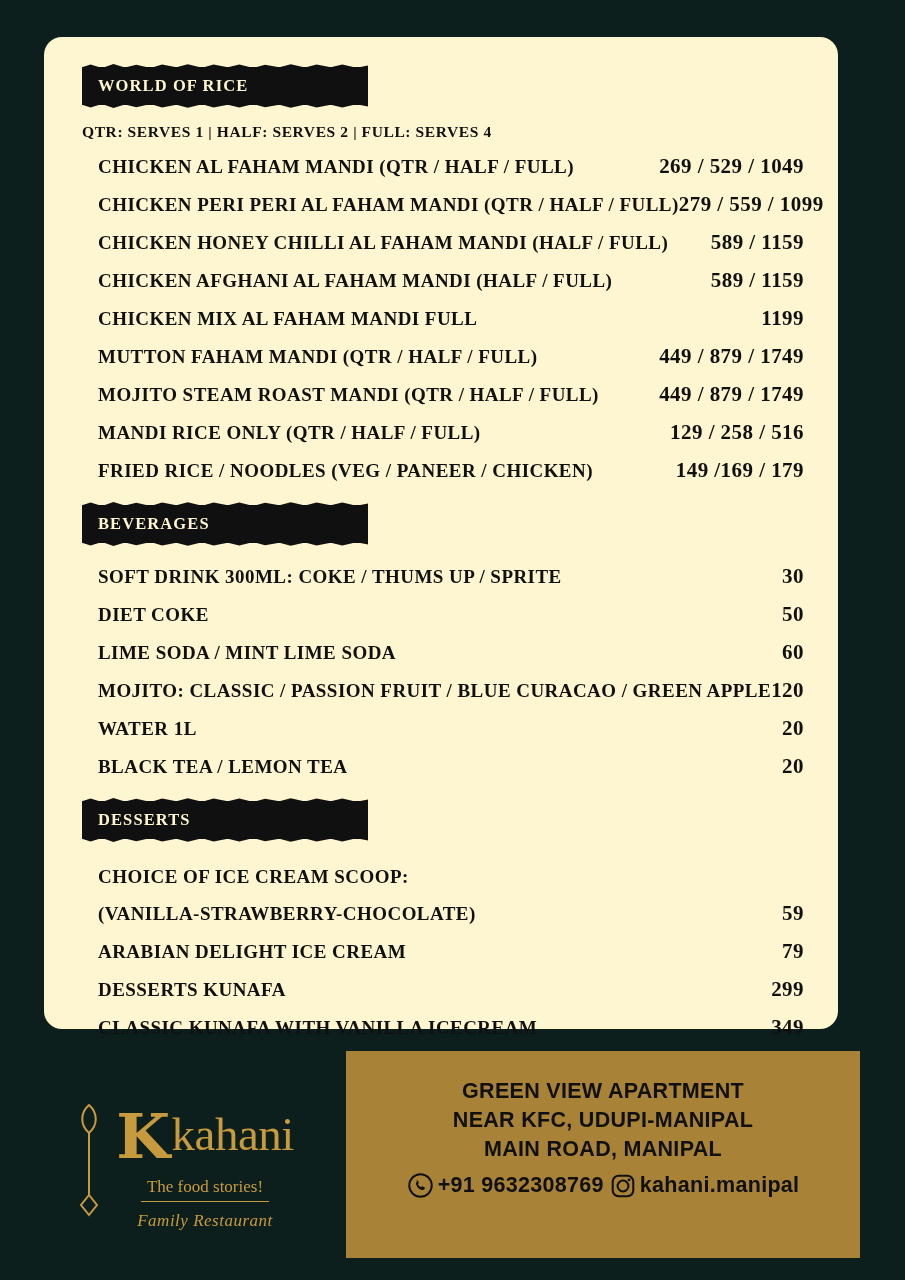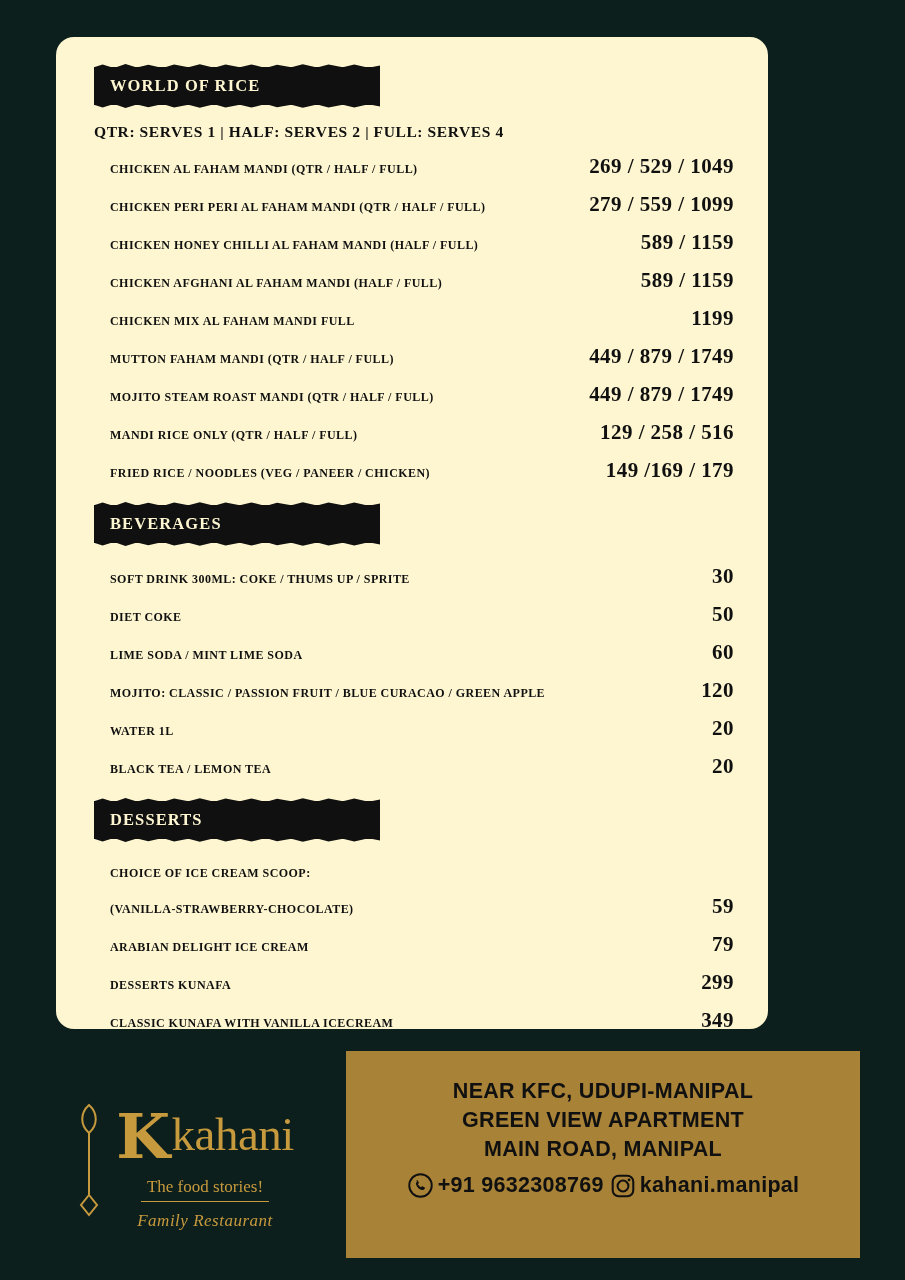--- a/index.html
+++ b/index.html
@@ -7,23 +7,23 @@
   body {
     width: 905px;
     height: 1280px;
     background: #0d1f1c;
     font-family: "Liberation Serif", serif;
     overflow: hidden;
     position: relative;
   }
   .menu-card {
     position: absolute;
-    left: 56px;
+    left: 44px;
     top: 37px;
-    width: 712px;
+    width: 794px;
     height: 992px;
     background: #fdf6d0;
     border-radius: 18px;
   }
   .inner {
     padding: 30px 32px 20px 38px;
   }
   .section-banner {
     position: relative;
     display: inline-block;
@@ -63,21 +63,21 @@
   .row {
     display: flex;
     align-items: baseline;
     justify-content: space-between;
     padding: 6.5px 0 6.5px 16px;
     color: #101010;
   }
   .row .name {
     font-family: "Liberation Serif", serif;
     font-weight: bold;
-    font-size: 12px;
+    font-size: 19px;
     letter-spacing: 0.45px;
     white-space: nowrap;
   }
   .row .price {
     font-family: "Liberation Serif", serif;
     font-weight: bold;
     font-size: 21px;
     letter-spacing: 0.45px;
     white-space: nowrap;
     padding-right: 2px;
@@ -298,22 +298,22 @@
     <div class="logo-sub">Family Restaurant</div>
     <svg class="deco" style="left:12px; top:-4px;" width="34" height="120" viewBox="0 0 34 120" fill="none" stroke="#c79a3e" stroke-width="2">
       <path d="M17 6 C 8 14, 8 26, 17 34 C 26 26, 26 14, 17 6 Z"></path>
       <path d="M17 34 L17 96"></path>
       <path d="M17 96 L9 106 L17 116 L25 106 Z"></path>
     </svg>
   </div>
 
   <div class="addr-box">
     <div class="addr-text">
+      <div>GREEN VIEW APARTMENT</div>
       <div>NEAR KFC, UDUPI-MANIPAL</div>
-      <div>GREEN VIEW APARTMENT</div>
       <div>MAIN ROAD, MANIPAL</div>
       <div class="contact-line">
         <span class="ic">
           <svg width="27" height="27" viewBox="0 0 24 24" fill="none" stroke="#101010" stroke-width="1.7">
             <circle cx="12" cy="12" r="10"></circle>
             <path d="M8.2 7.6c.5-.5 1.2-.4 1.5.2l.7 1.3c.2.4.1.9-.2 1.2l-.5.5c.6 1.2 1.5 2.1 2.7 2.7l.5-.5c.3-.3.8-.4 1.2-.2l1.3.7c.6.3.7 1 .2 1.5l-.6.6c-.5.5-1.2.6-1.8.4-2.5-.8-4.4-2.7-5.2-5.2-.2-.6-.1-1.3.4-1.8l.6-.6z" fill="#101010" stroke="none"></path>
           </svg>
         </span>
         <span>+91 9632308769</span>
         <span class="ic" style="margin-left:2px;">

